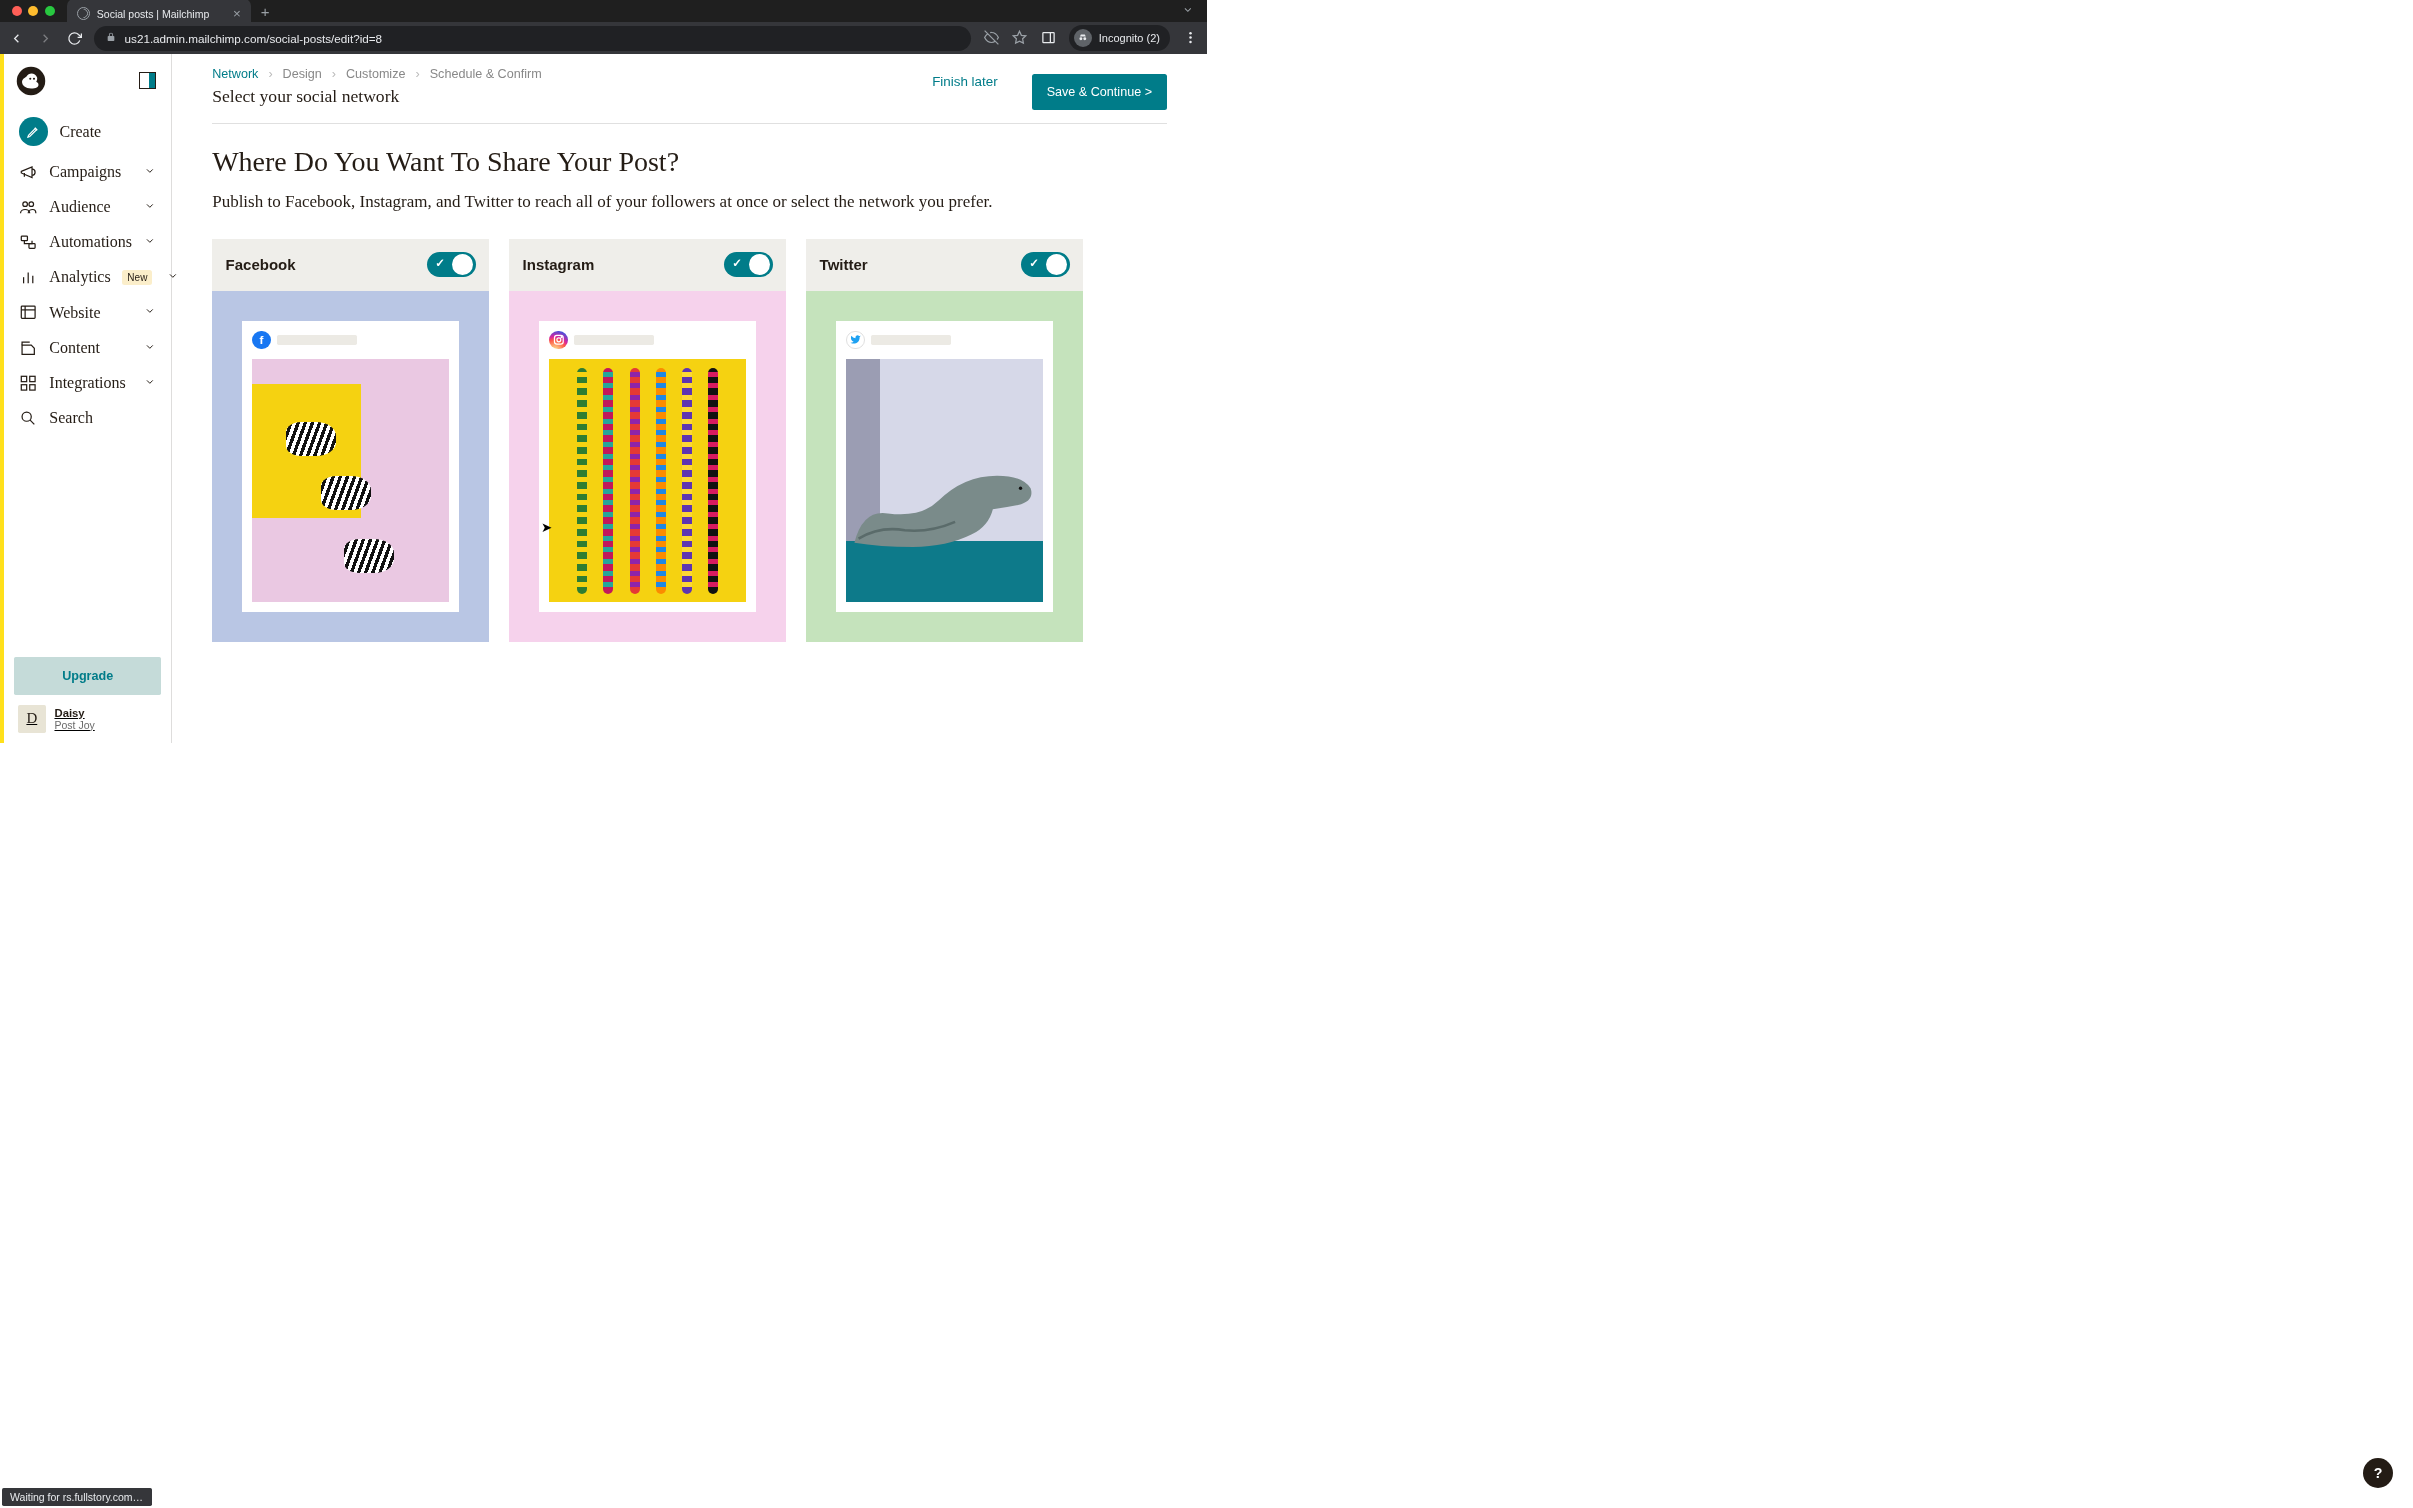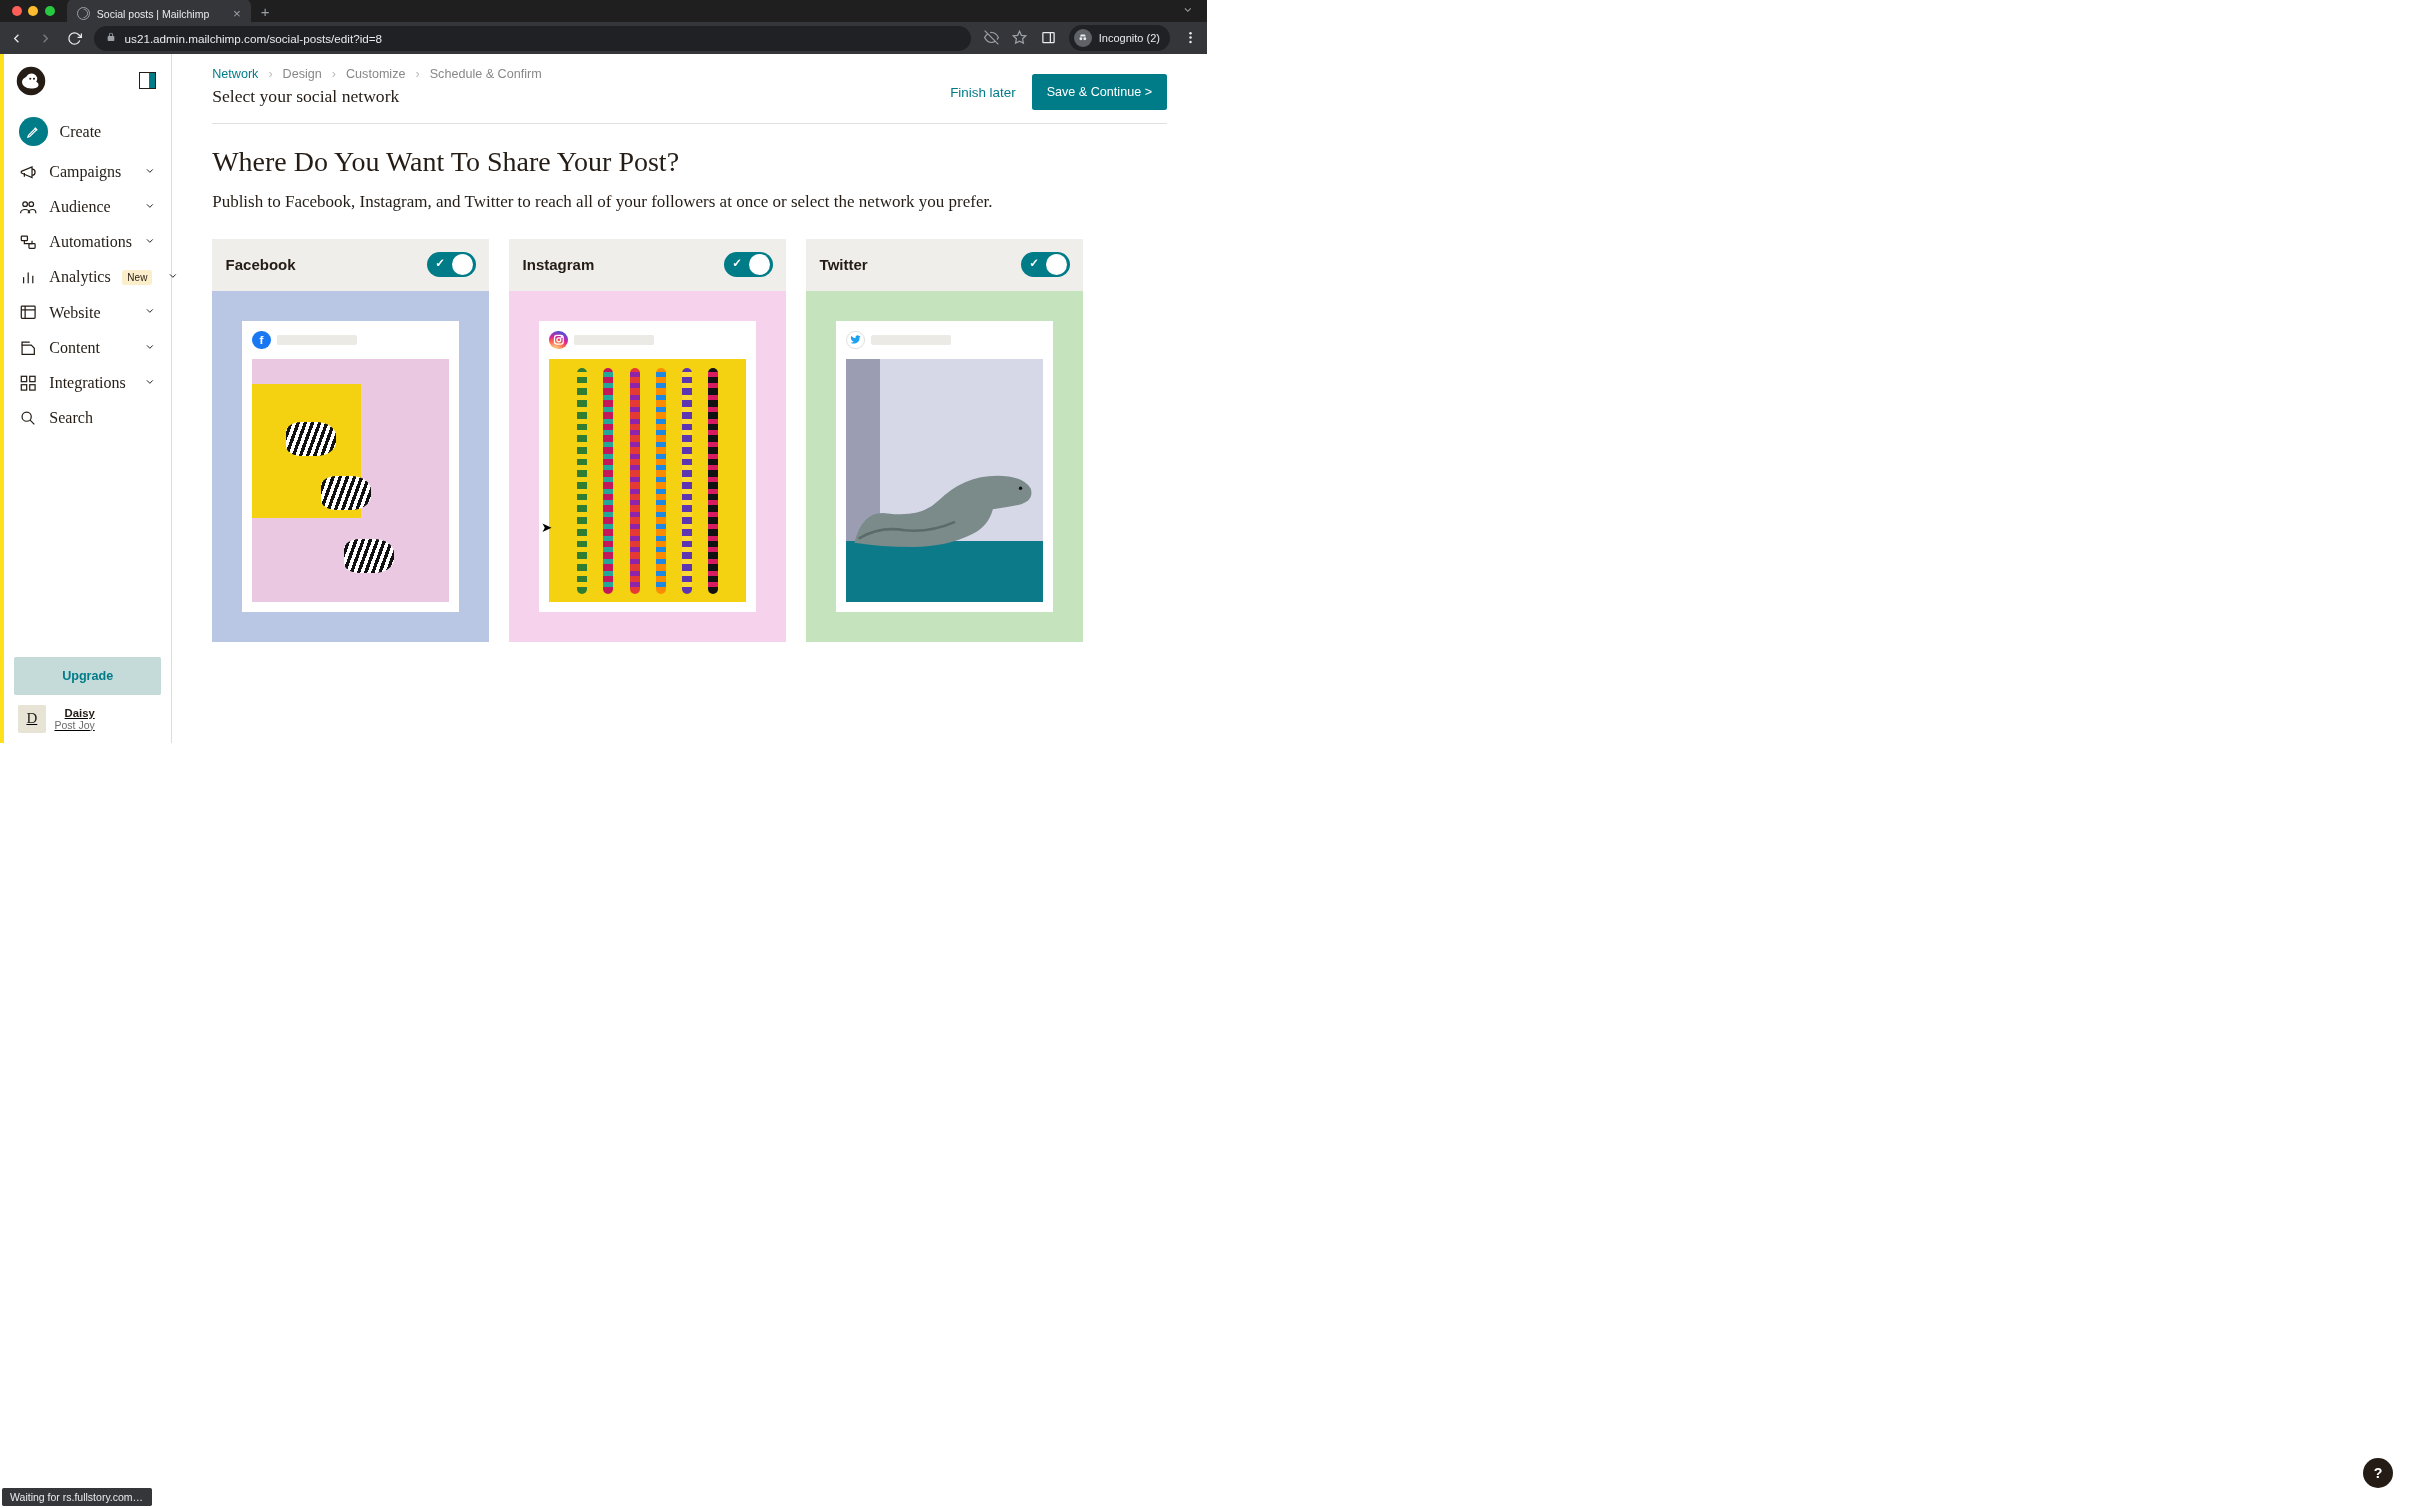--- a/index.html
+++ b/index.html
@@ -42,31 +42,31 @@
 .nav-label { font-family: Georgia, "Times New Roman", serif; font-size: 16px; flex: 1; }
 .nav-chevron { color: #241c15; }
 .nav-badge { background: #fbeeca; color: #241c15; font-size: 10px; padding: 1.7px 5px; border-radius: 2.5px; margin-right: 3.4px; }
 .create-circle { width: 28.5px; height: 28.5px; background: #007c89; border-radius: 50%; display: flex; align-items: center; justify-content: center; }
 .create-circle svg { stroke: #fff; fill: none; stroke-width: 1.8; width: 15px; height: 15px; }
 
 .sidebar-bottom { margin-top: auto; padding: 10px; text-decoration: underline; }
 .upgrade-btn { width: 100%; background: #c5dbd9; color: #007c89; font-weight: 600; font-size: 12.6px; padding: 11.7px; border: none; cursor: pointer; border-radius: 1.7px; }
 .user-row { display: flex; align-items: center; gap: 8.4px; padding: 10px 3.4px 0 3.4px; }
 .user-avatar { width: 28.5px; height: 28.5px; background: #e8e4d5; color: #241c15; display: flex; align-items: center; justify-content: center; font-family: Georgia, serif; font-size: 15px; border-radius: 1.7px; }
-.user-meta .u-name { font-size: 11.3px; font-weight: 600; color: #241c15; text-align: right; }
+.user-meta .u-name { font-size: 11.3px; font-weight: 600; color: #241c15; }
 .user-meta .u-sub { font-size: 10.5px; color: #6a6a6a; }
 
 
 .main { flex: 1; overflow: auto; padding: 0 40px; position: relative; }
 .header-row { display: flex; align-items: flex-start; justify-content: space-between; padding-top: 13.4px; }
 .breadcrumbs { display: flex; align-items: center; gap: 10px; font-size: 12.6px; color: #888; margin-bottom: 5px; }
 .bc-active { color: #007c89; font-weight: 500; }
 .bc-sep { color: #bbb; }
 .subheader { font-family: Georgia, serif; font-size: 17.6px; color: #241c15; }
-.header-actions { display: flex; align-items: center; gap: 16px; margin-top: 6.7px; }
+.header-actions { display: flex; gap: 34px; margin-top: 6.7px; }
 .finish-later { color: #007c89; font-size: 13.4px; cursor: pointer; }
 .save-btn { background: #007c89; color: #fff; border: none; padding: 11px 15px; font-size: 12.6px; font-weight: 500; border-radius: 2.5px; cursor: pointer; }
 
 .divider { border-bottom: 0.8px solid #e0e0e0; margin-top: 13.4px; }
 
 .page-title { font-family: Georgia, "Times New Roman", serif; font-size: 28px; font-weight: 400; color: #241c15; margin-top: 22px; }
 .page-desc { font-family: Georgia, serif; font-size: 17px; color: #241c15; margin-top: 13.4px; margin-bottom: 27px; }
 
 .networks { display: flex; gap: 20px; }
 .network-card { flex: 1; max-width: 277px; }

